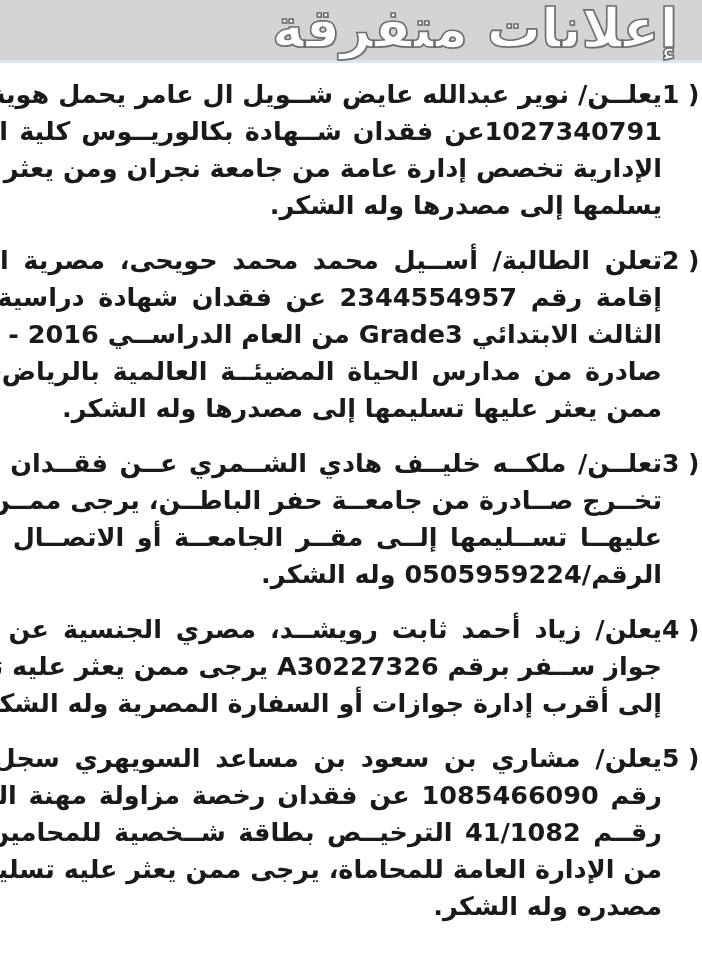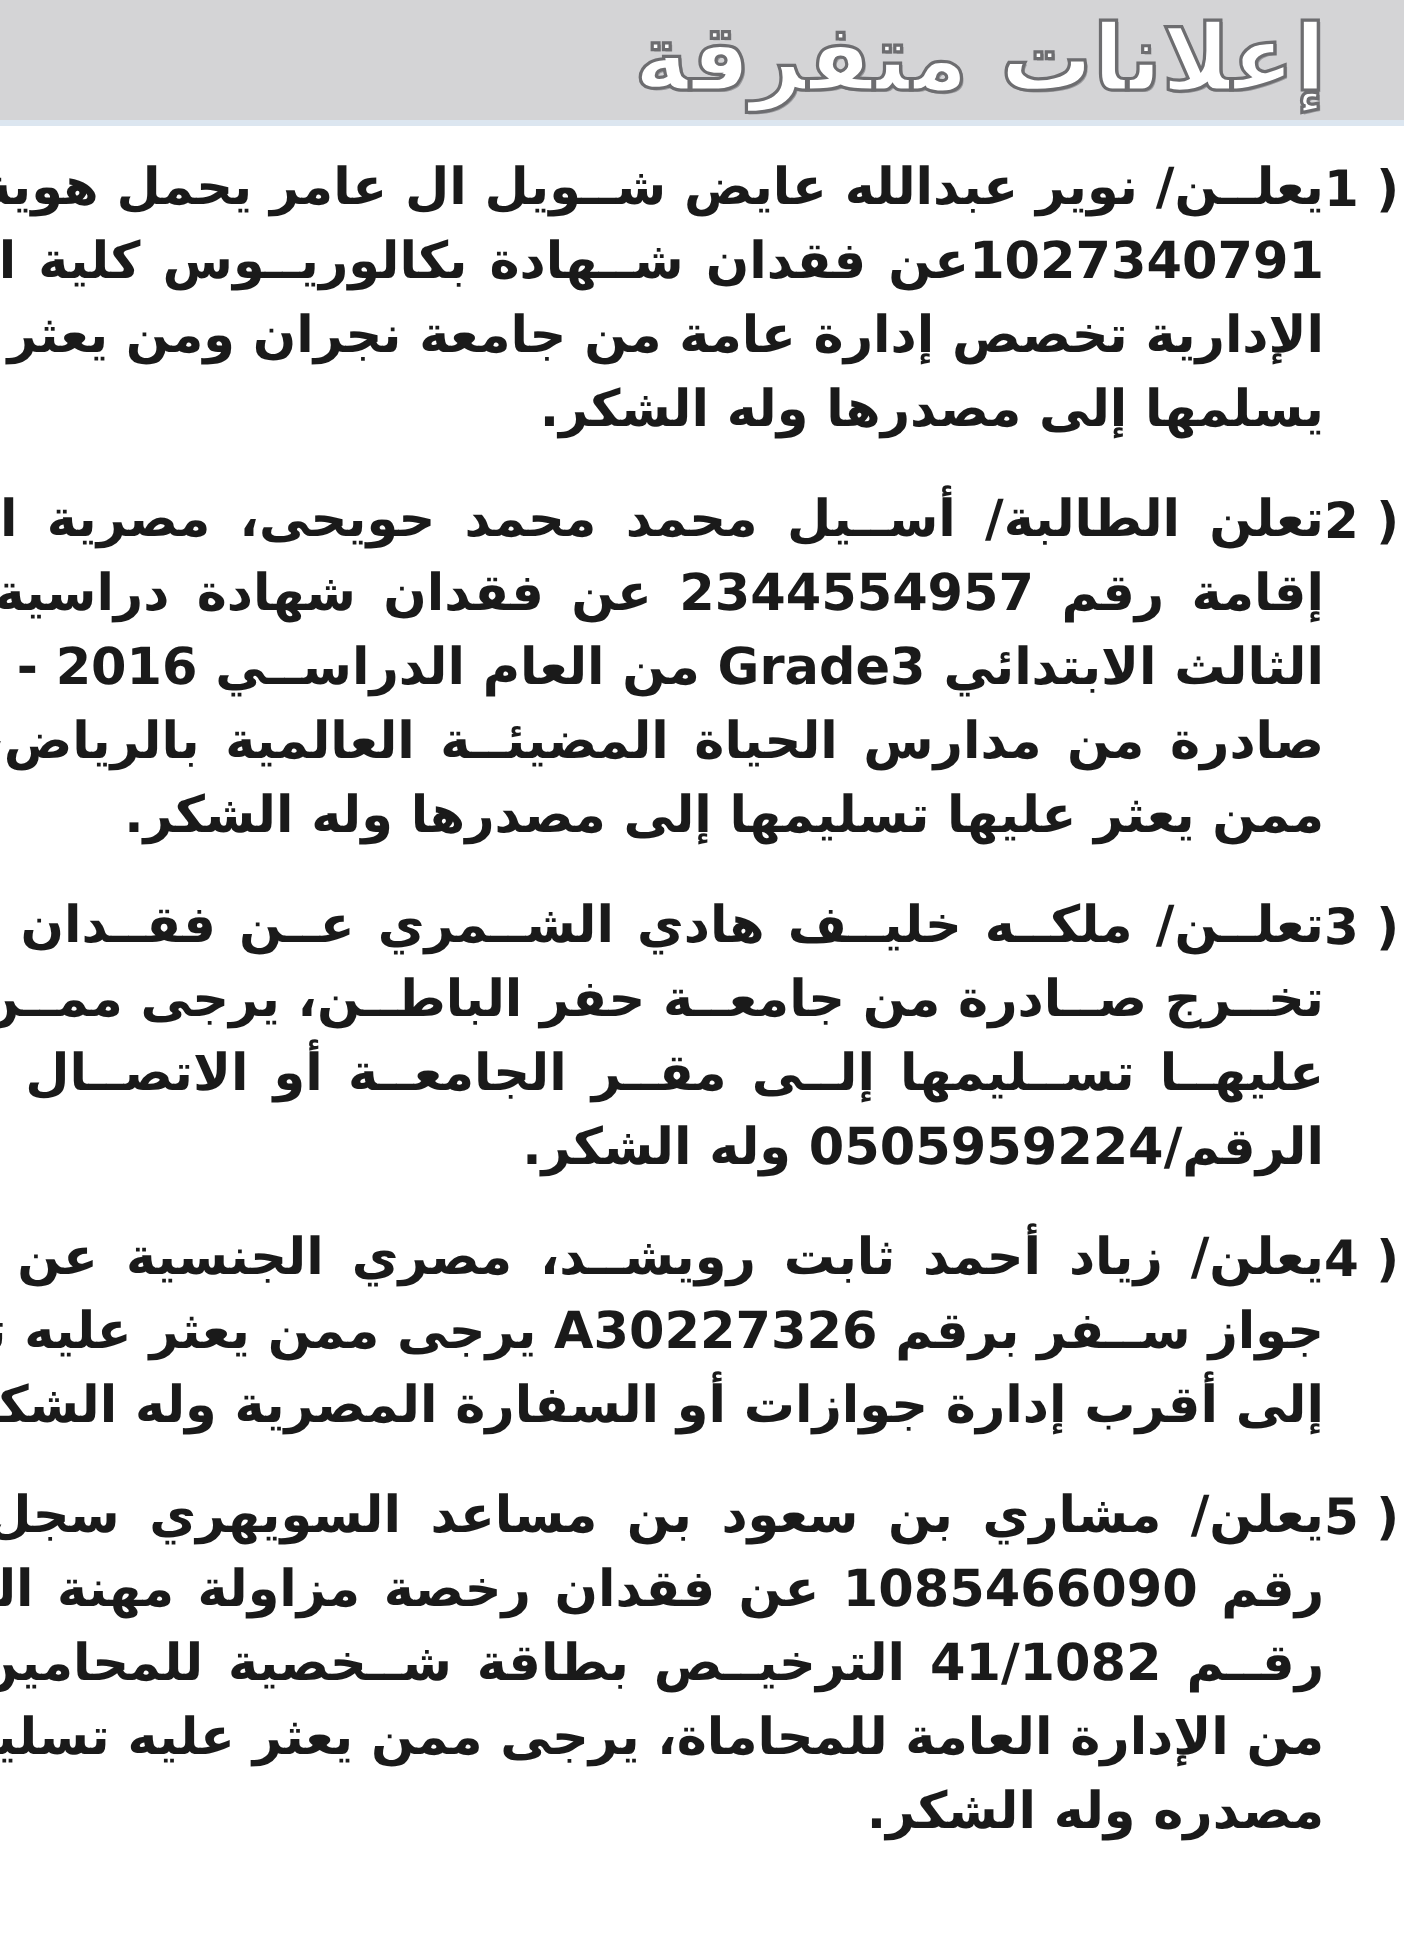--- a/index.html
+++ b/index.html
@@ -19,26 +19,26 @@
       position: absolute;
       left: 0; top: 0;
       width: 702px;
       height: 60px;
       background: #d4d4d6;
       border-bottom: 3px solid #dce6f0;
       box-sizing: content-box;
     }
     .header-title {
       position: absolute;
-      right: 39px;
+      right: 24px;
       top: 0px;
       direction: rtl;
       font-family: "DejaVu Sans", sans-serif;
       font-weight: bold;
-      font-size: 46px;
+      font-size: 54px;
       line-height: 58px;
       color: #ffffff;
       -webkit-text-stroke: 1.6px #6d6d70;
       letter-spacing: 0px;
       text-shadow: 1px 1px 0 #9a9a9d;
       white-space: nowrap;
     }
     .ads {
       position: absolute;
       left: 6px;

